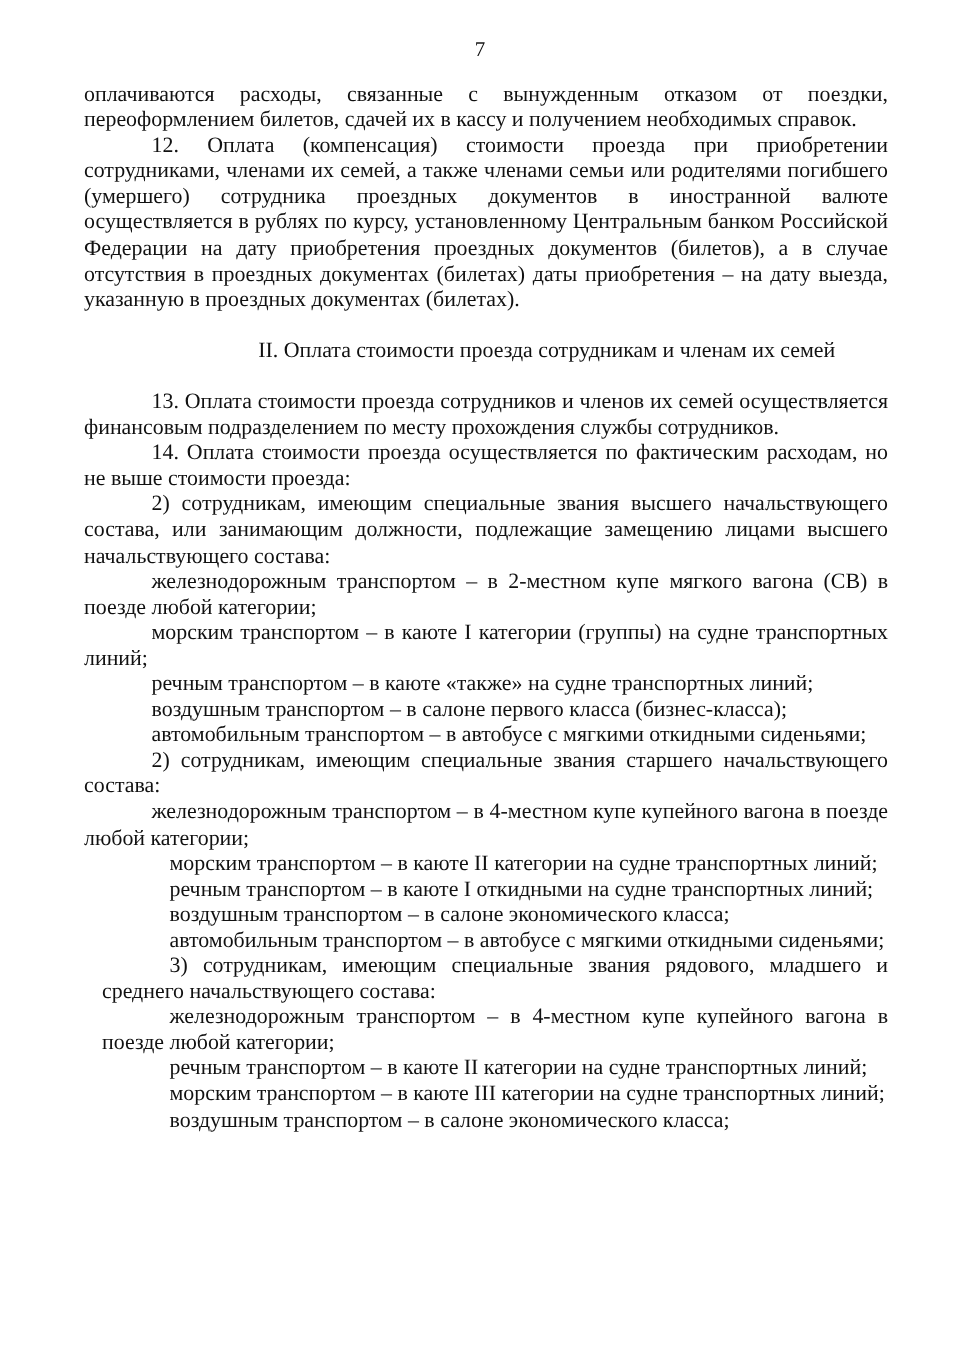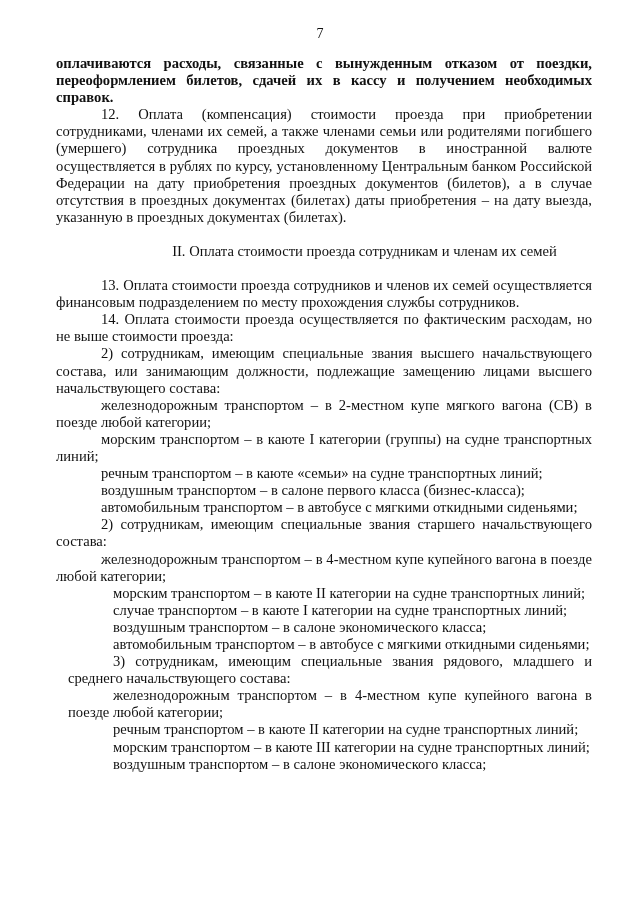--- a/index.html
+++ b/index.html
@@ -40,21 +40,20 @@
     font-size: 14.6px;
     line-height: 17.1px;
   }
   .p {
     margin: 0;
     text-align: justify;
     text-indent: 45px;
   }
   .p.no-indent {
     text-indent: 0;
-    font-weight: bold;
   }
   .heading {
     margin: 17px 0 17px 0;
     text-align: center;
     padding-left: 36px;
   }
   .lower {
     margin-left: 12px;
   }
 </style>
@@ -70,30 +69,30 @@
 
     <p class="p heading">II. Оплата стоимости проезда сотрудникам и членам их семей</p>
 
     <p class="p">13. Оплата стоимости проезда сотрудников и членов их семей осуществляется финансовым подразделением по месту прохождения службы сотрудников.</p>
     <p class="p">14. Оплата стоимости проезда осуществляется по фактическим расходам, но не выше стоимости проезда:</p>
 
     <div>
       <p class="p">2) сотрудникам, имеющим специальные звания высшего начальствующего состава, или занимающим должности, подлежащие замещению лицами высшего начальствующего состава:</p>
       <p class="p">железнодорожным транспортом – в 2-местном купе мягкого вагона (СВ) в поезде любой категории;</p>
       <p class="p">морским транспортом – в каюте I категории (группы) на судне транспортных линий;</p>
-      <p class="p">речным транспортом – в каюте «семьи» на судне транспортных линий;</p>
+      <p class="p">речным транспортом – в каюте «также» на судне транспортных линий;</p>
       <p class="p">воздушным транспортом – в салоне первого класса (бизнес-класса);</p>
       <p class="p">автомобильным транспортом – в автобусе с мягкими откидными сиденьями;</p>
     </div>
 
     <div>
       <p class="p">2) сотрудникам, имеющим специальные звания старшего начальствующего состава:</p>
       <p class="p">железнодорожным транспортом – в 4-местном купе купейного вагона в поезде любой категории;</p>
       <p class="p lower">морским транспортом – в каюте II категории на судне транспортных линий;</p>
-      <p class="p lower">случае транспортом – в каюте I категории на судне транспортных линий;</p>
+      <p class="p lower">речным транспортом – в каюте I откидными на судне транспортных линий;</p>
       <p class="p lower">воздушным транспортом – в салоне экономического класса;</p>
       <p class="p lower">автомобильным транспортом – в автобусе с мягкими откидными сиденьями;</p>
     </div>
 
     <div class="lower">
       <p class="p">3) сотрудникам, имеющим специальные звания рядового, младшего и среднего начальствующего состава:</p>
       <p class="p">железнодорожным транспортом – в 4-местном купе купейного вагона в поезде любой категории;</p>
       <p class="p">речным транспортом – в каюте II категории на судне транспортных линий;</p>
       <p class="p">морским транспортом – в каюте III категории на судне транспортных линий;</p>
       <p class="p">воздушным транспортом – в салоне экономического класса;</p>

